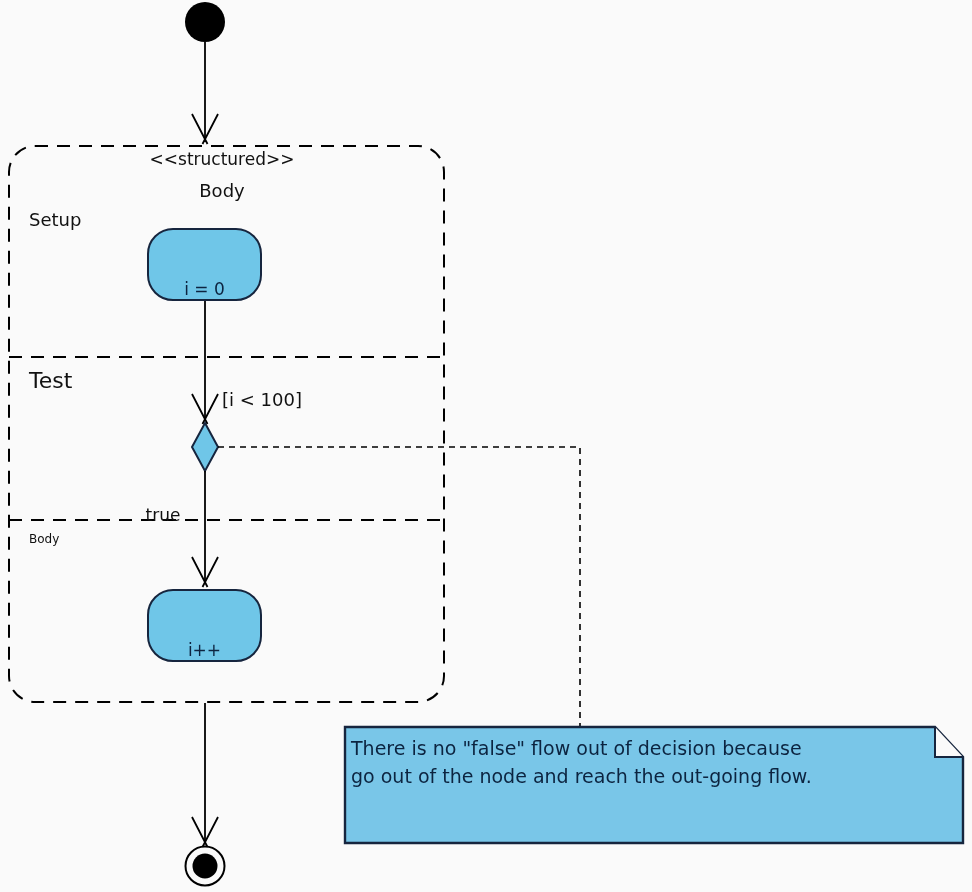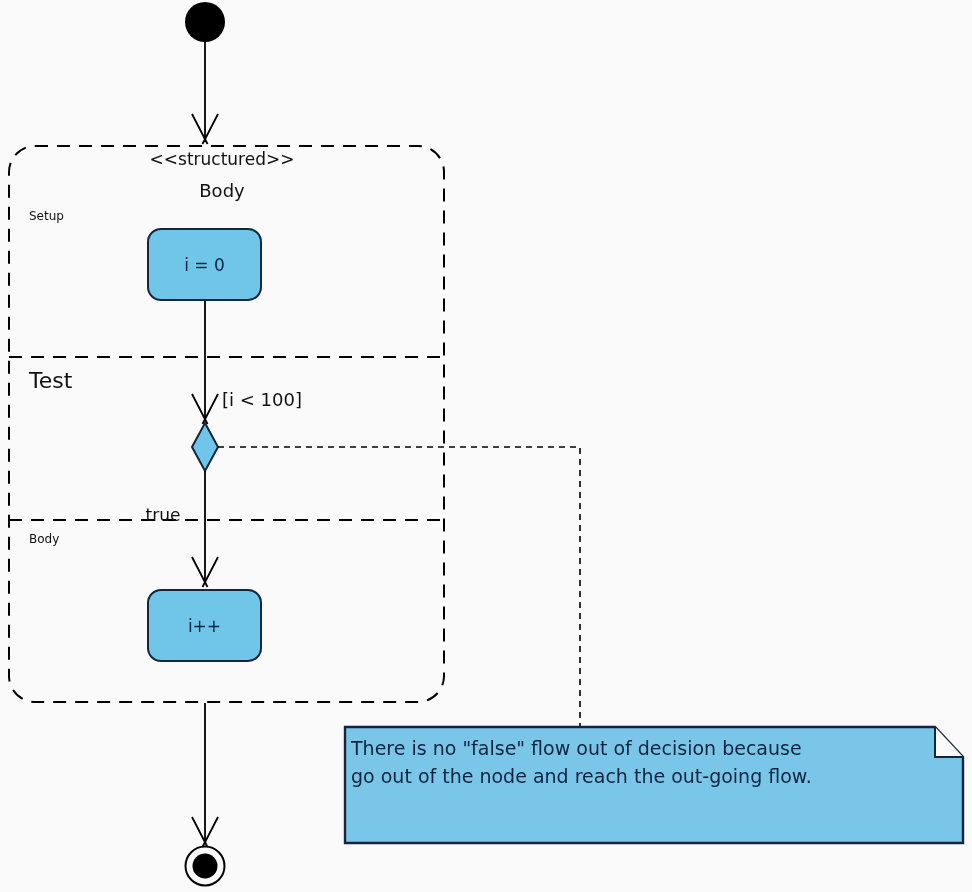--- a/index.html
+++ b/index.html
@@ -17,23 +17,23 @@
     color: #111111;
     white-space: nowrap;
     line-height: 1.1;
   }
   .centered { text-align: center; }
   .action-node {
     position: absolute;
     box-sizing: border-box;
     background: #6fc6e8;
     border: 2.4px solid #16253e;
-    border-radius: 14px;
+    border-radius: 26px;
     display: flex;
-    align-items: center;
+    align-items: flex-end;
     justify-content: center;
     color: #0d2440;
     font-size: 17px;
   }
   .note-text {
     position: absolute;
     left: 351px;
     top: 734px;
     width: 604px;
     color: #0c2440;
@@ -75,21 +75,21 @@
     <circle cx="205" cy="866" r="19.5" fill="#fafafa" stroke="#000" stroke-width="2"></circle>
     <circle cx="205" cy="866" r="12.5" fill="#000"></circle>
 
     <path d="M345 727 L935 727 L963 757 L963 843 L345 843 Z" fill="#79c6e8" stroke="#16253e" stroke-width="2.4"></path>
     <path d="M935 727 L935 757 L963 757" fill="#fafafa" stroke="#16253e" stroke-width="2"></path>
   </svg>
 
   <div class="label centered" style="left:97px; top:150px; width:250px; font-size:17px;">&lt;&lt;structured&gt;&gt;</div>
   <div class="label centered" style="left:97px; top:181px; width:250px; font-size:18px;">Body</div>
 
-  <div class="label" style="left:29px; top:210px; font-size:12px;">Setup</div>
+  <div class="label" style="left:29px; top:210px; font-size:18px;">Setup</div>
   <div class="label" style="left:29px; top:369px; font-size:22px;">Test</div>
   <div class="label" style="left:29px; top:533px; font-size:12px;">Body</div>
 
   <div class="action-node" style="left:147px; top:228px; width:115px; height:73px;">
     <span>i = 0</span>
   </div>
   <div class="action-node" style="left:147px; top:589px; width:115px; height:73px;">
     <span>i++</span>
   </div>
 

